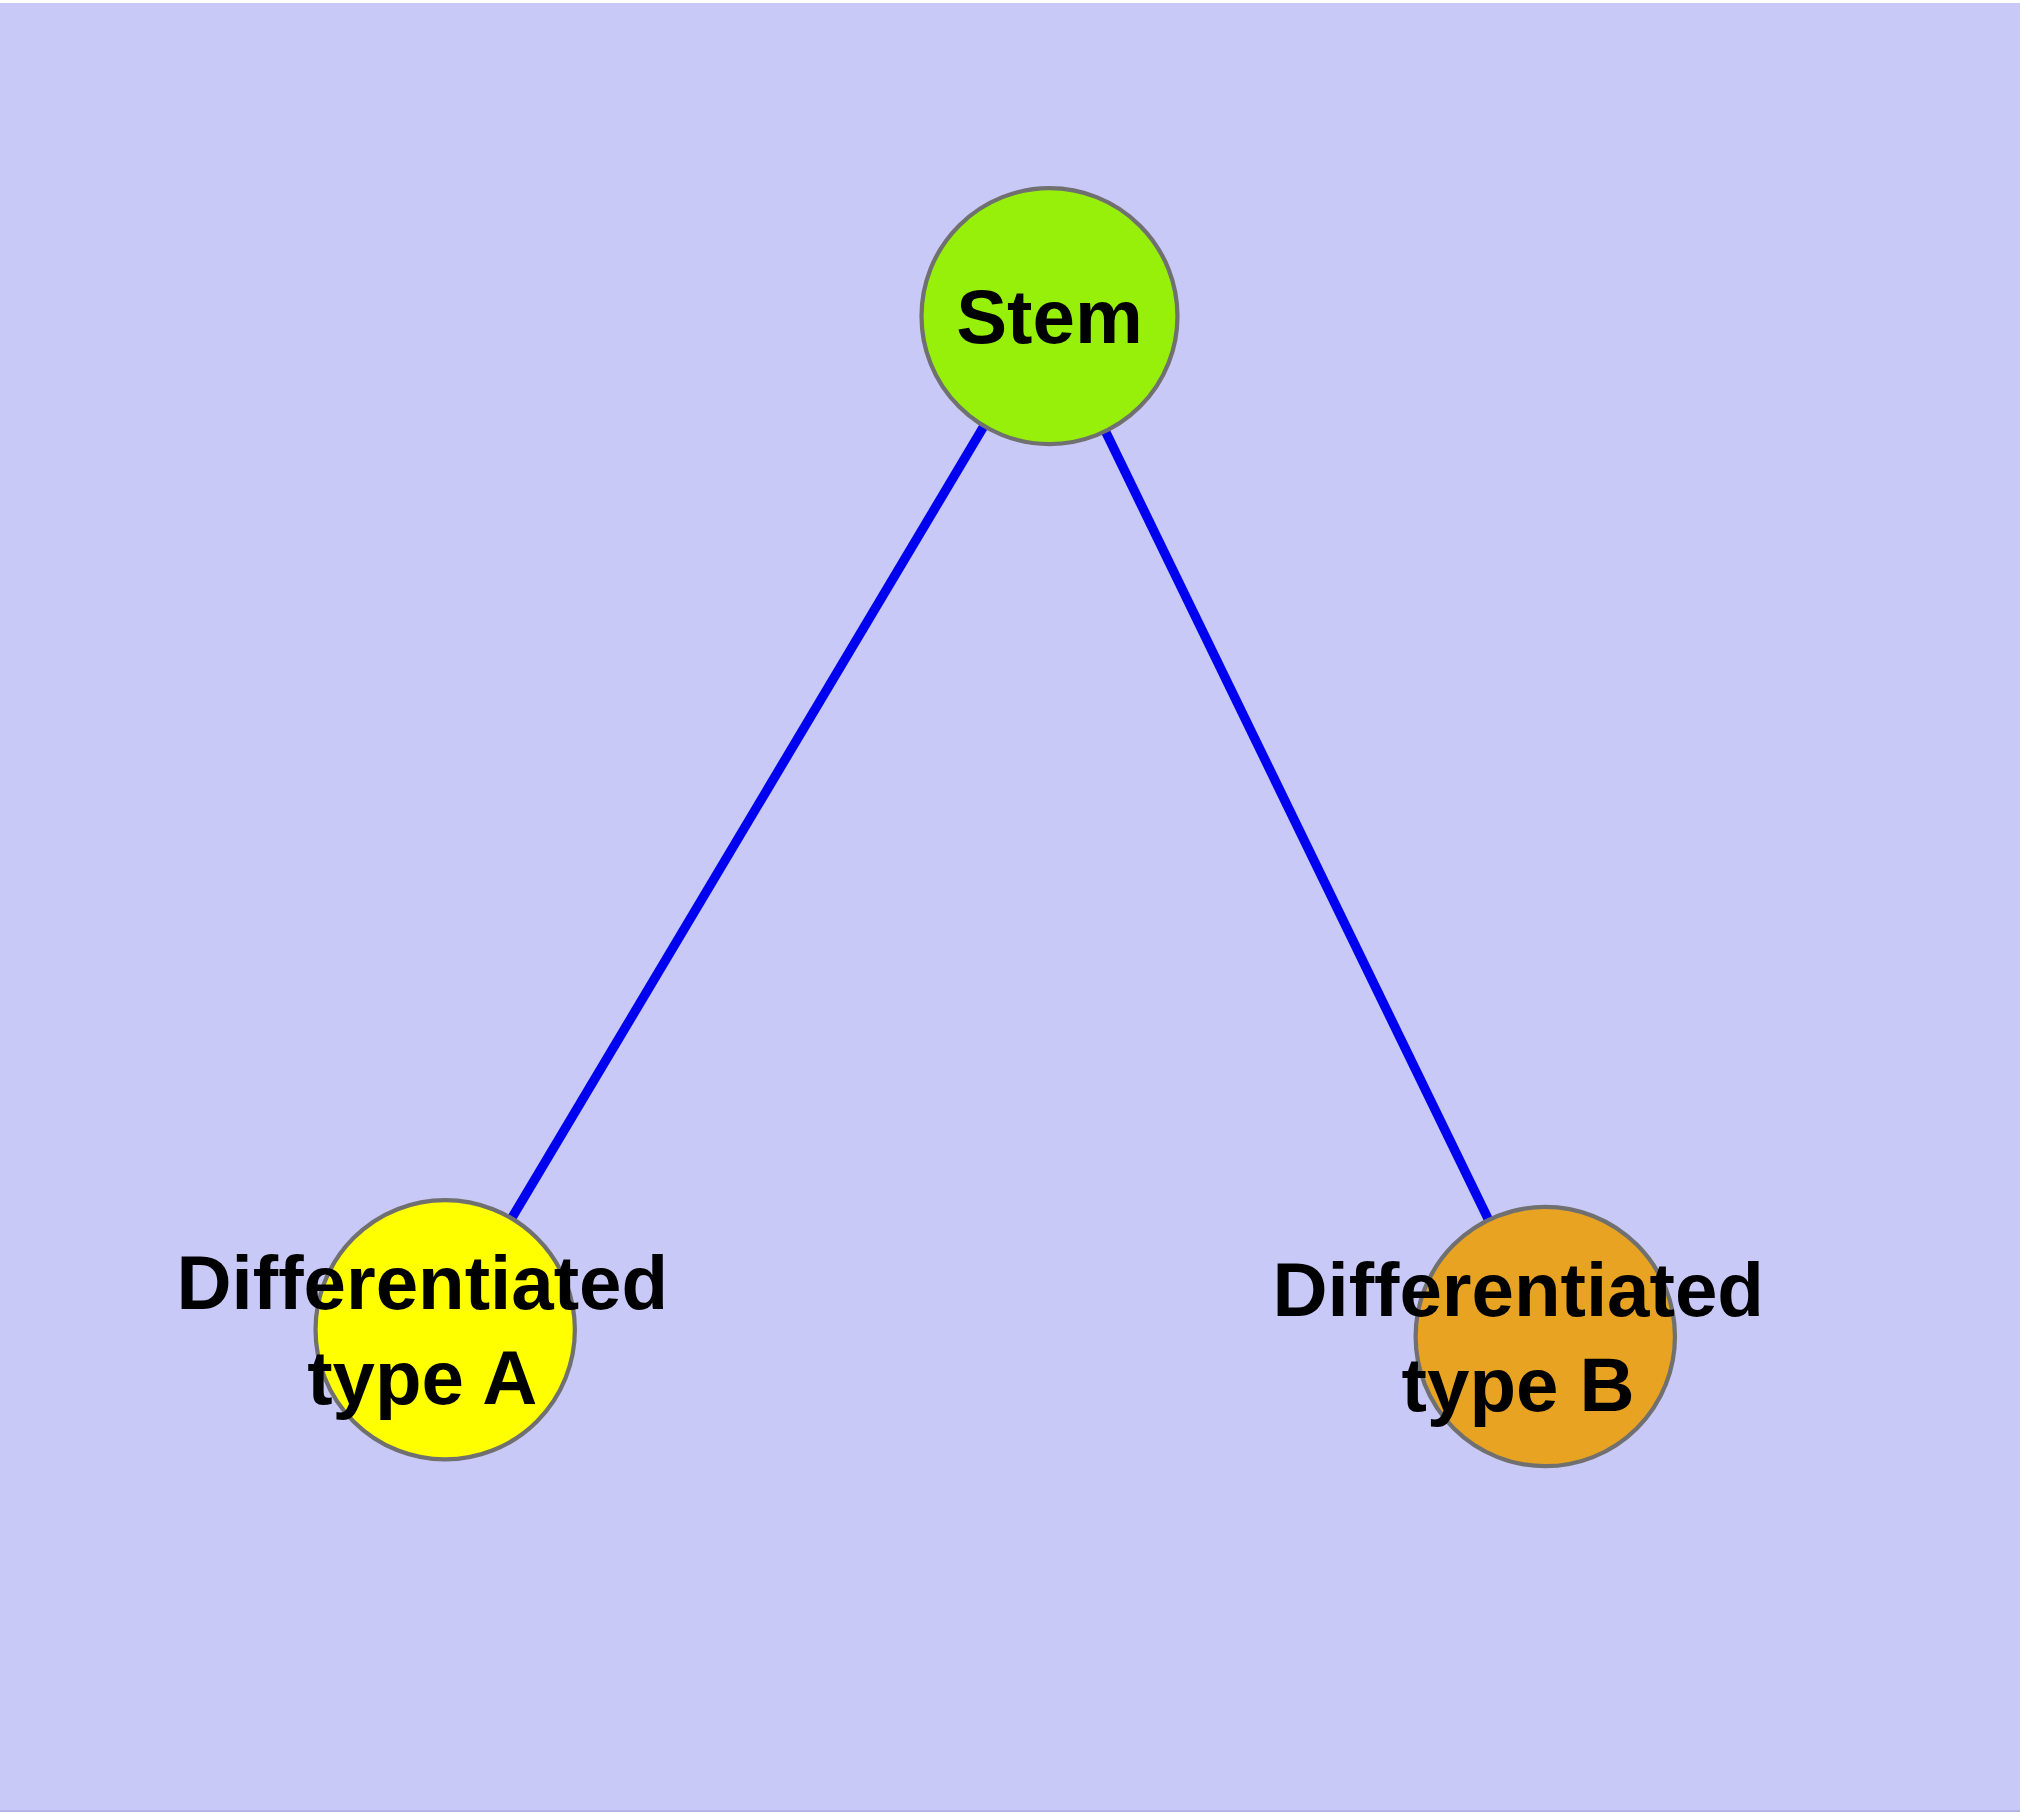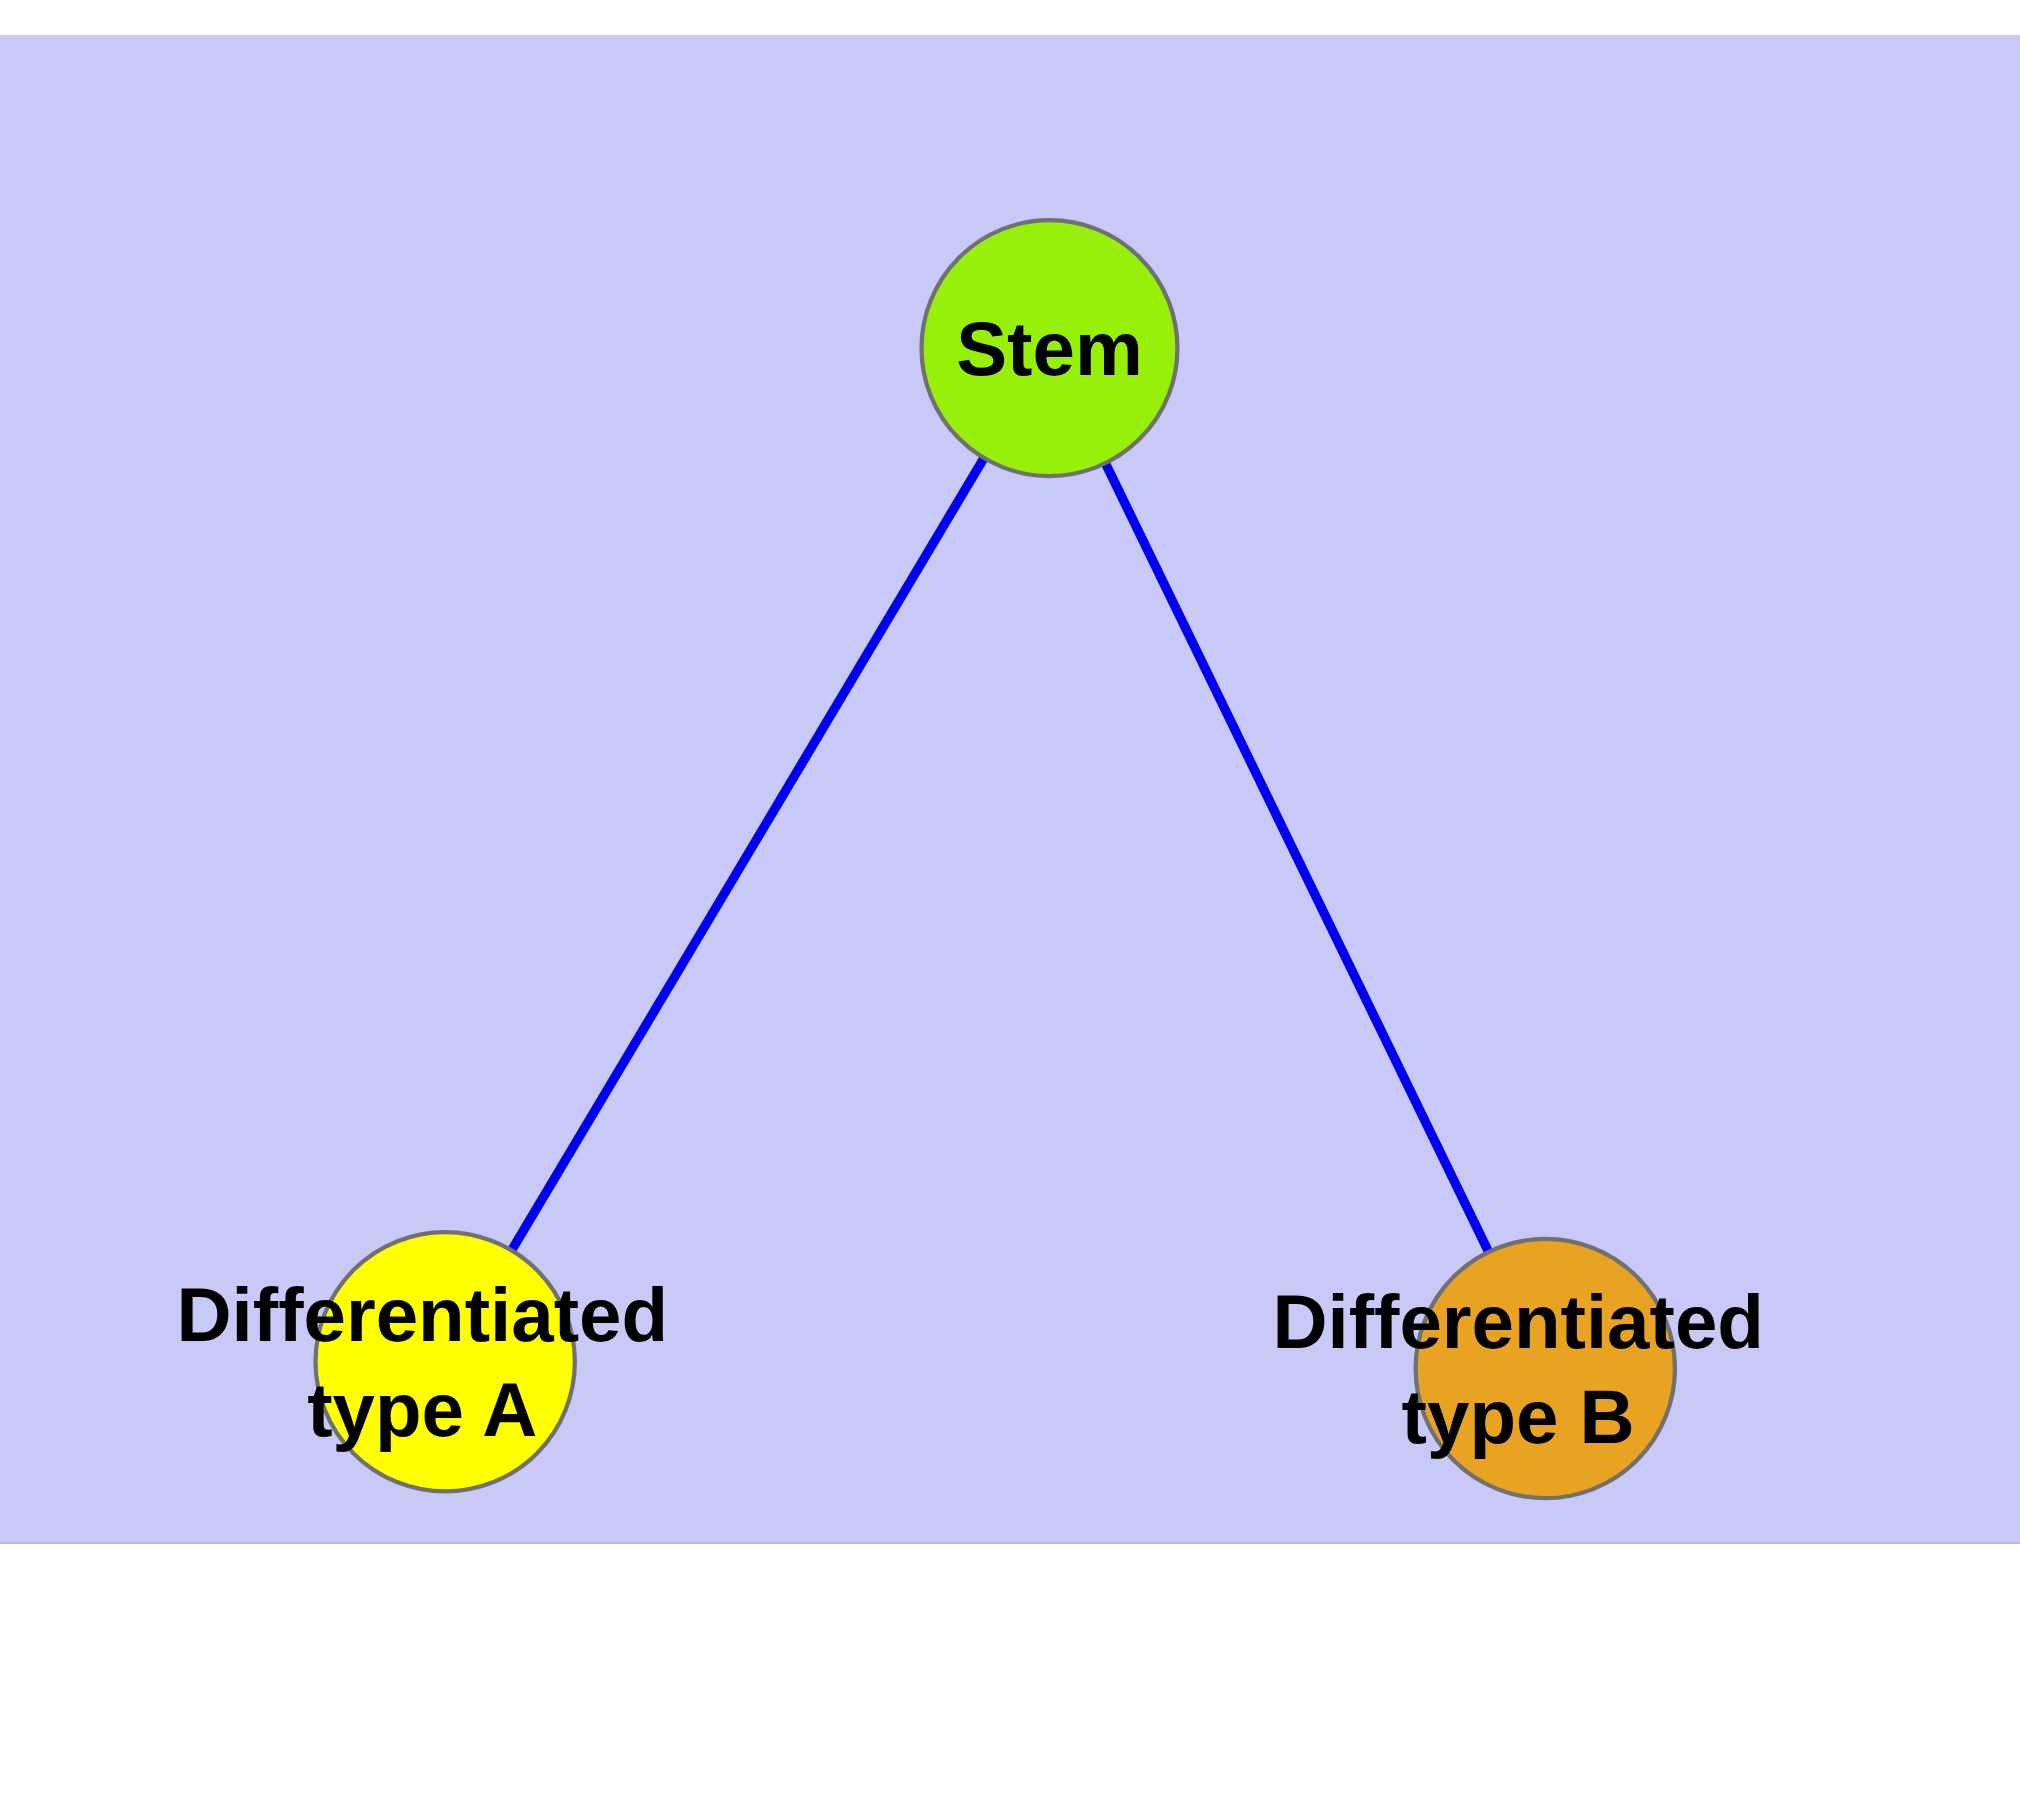--- a/index.html
+++ b/index.html
@@ -3,25 +3,24 @@
 <meta charset="utf-8">
 <style>
   html, body {
     margin: 0;
     padding: 0;
     background: #ffffff;
   }
   .stage {
     position: relative;
     width: 2021px;
-    height: 1512px;
+    height: 1812px;
     background: #c9c9f7;
     overflow: hidden;
     font-family: "Liberation Sans", sans-serif;
-    margin-top: 32px;
   }
   .frame-top {
     position: absolute;
     left: 0; top: 0;
     width: 100%; height: 2.5px;
     background: #ffffff;
   }
   .frame-bottom {
     position: absolute;
     left: 0; bottom: 0;

